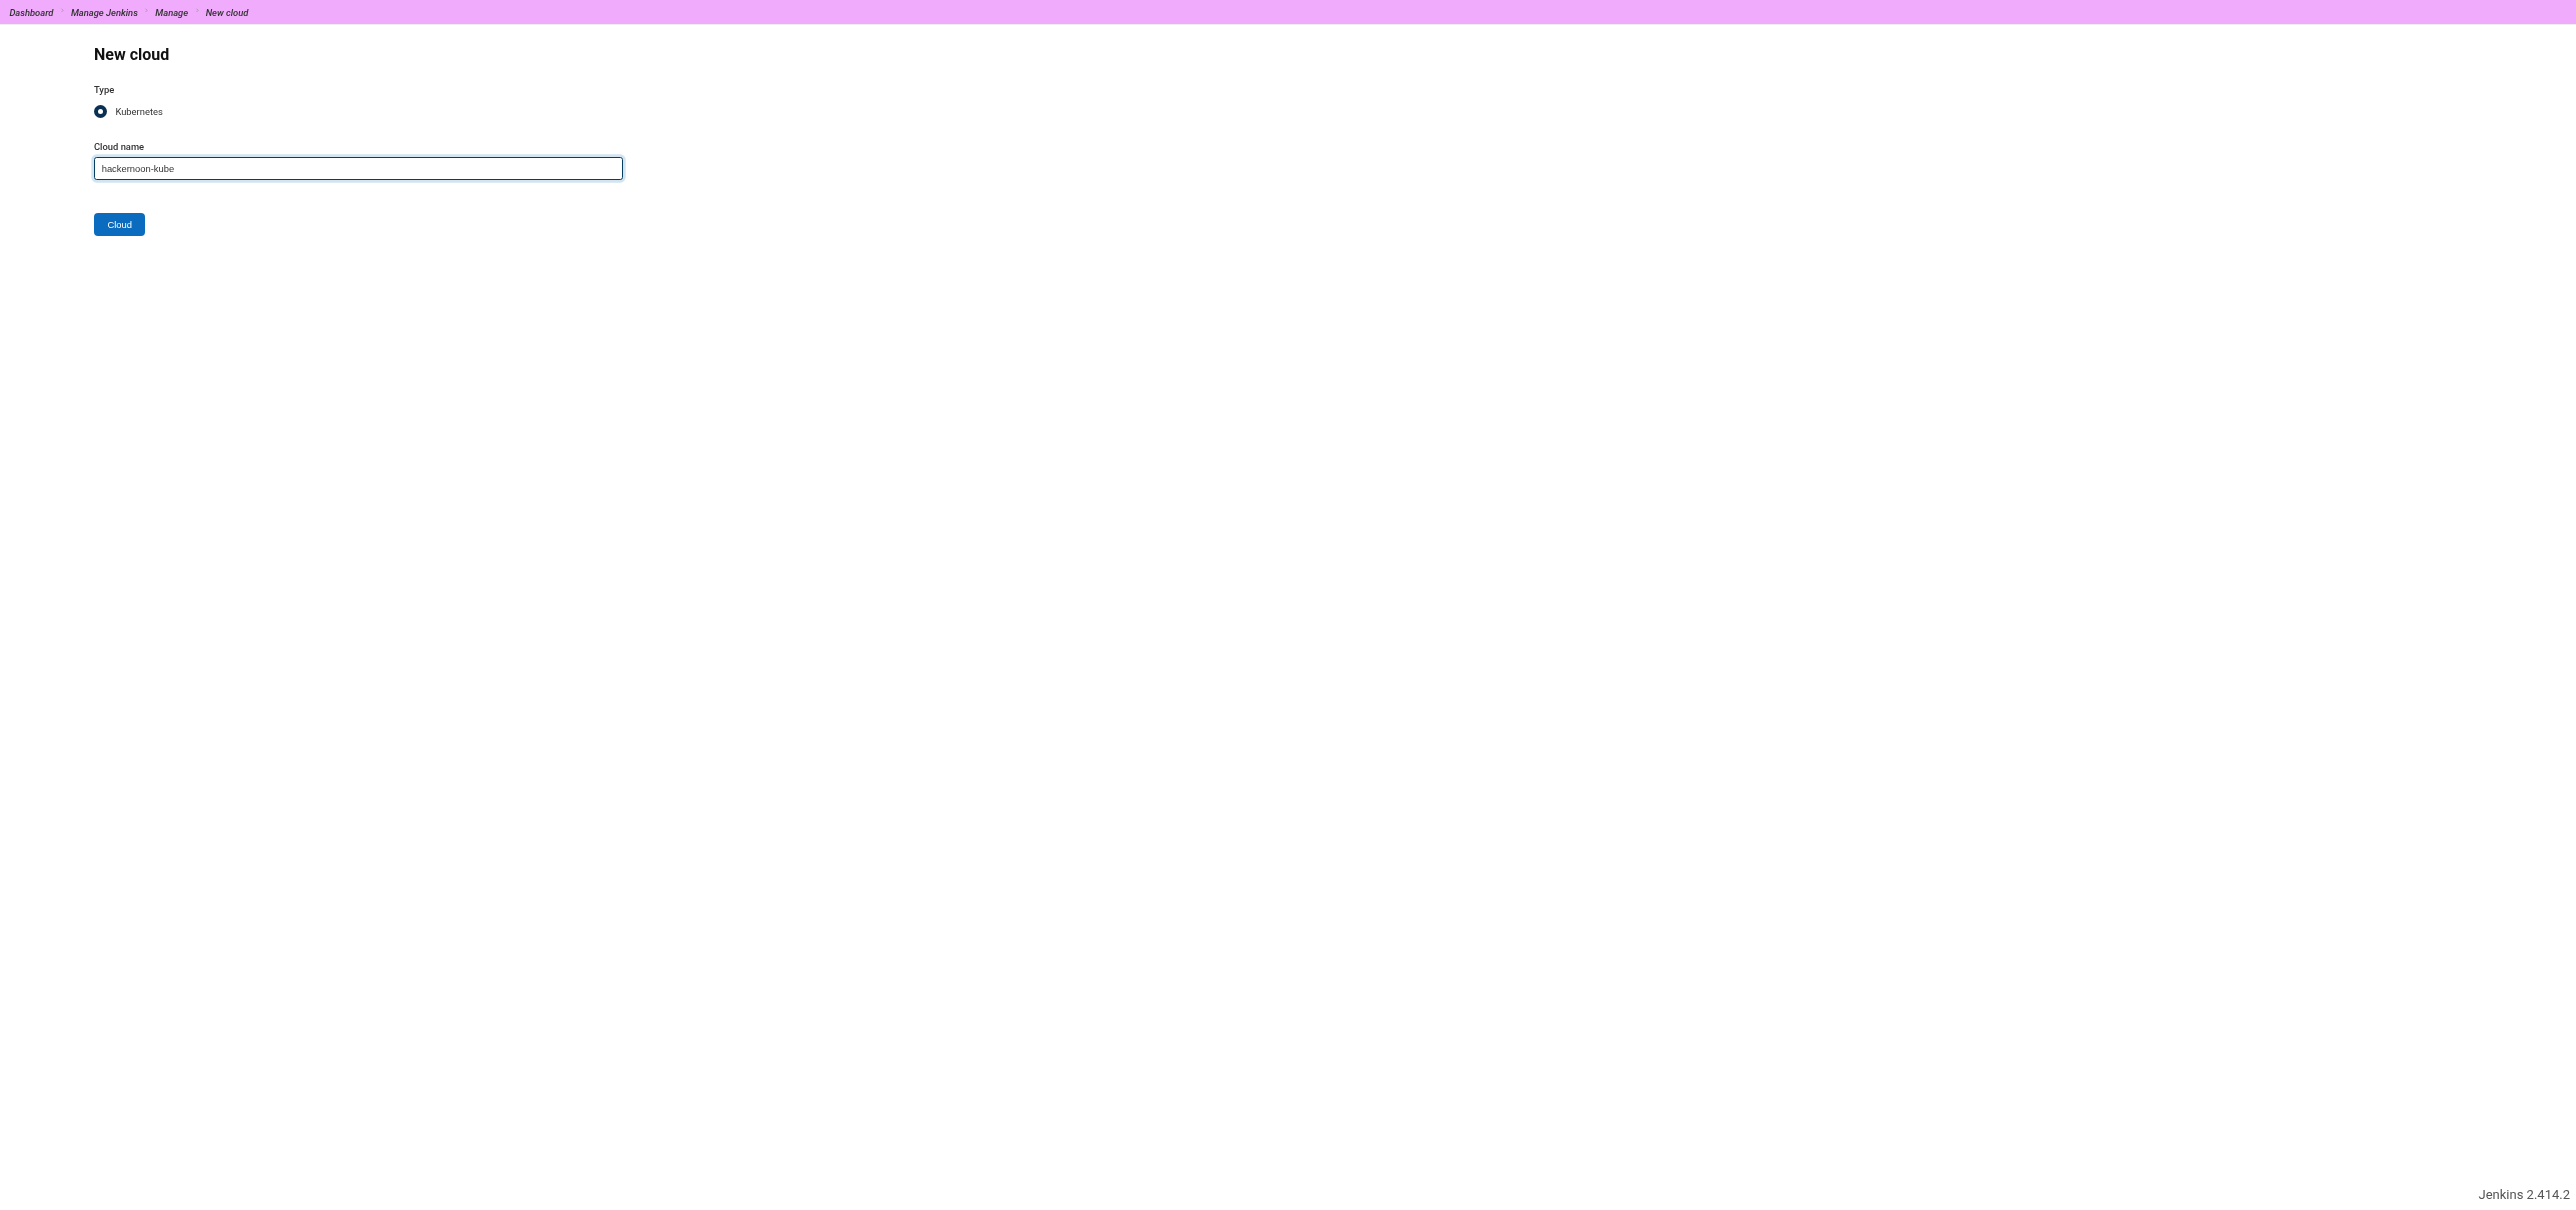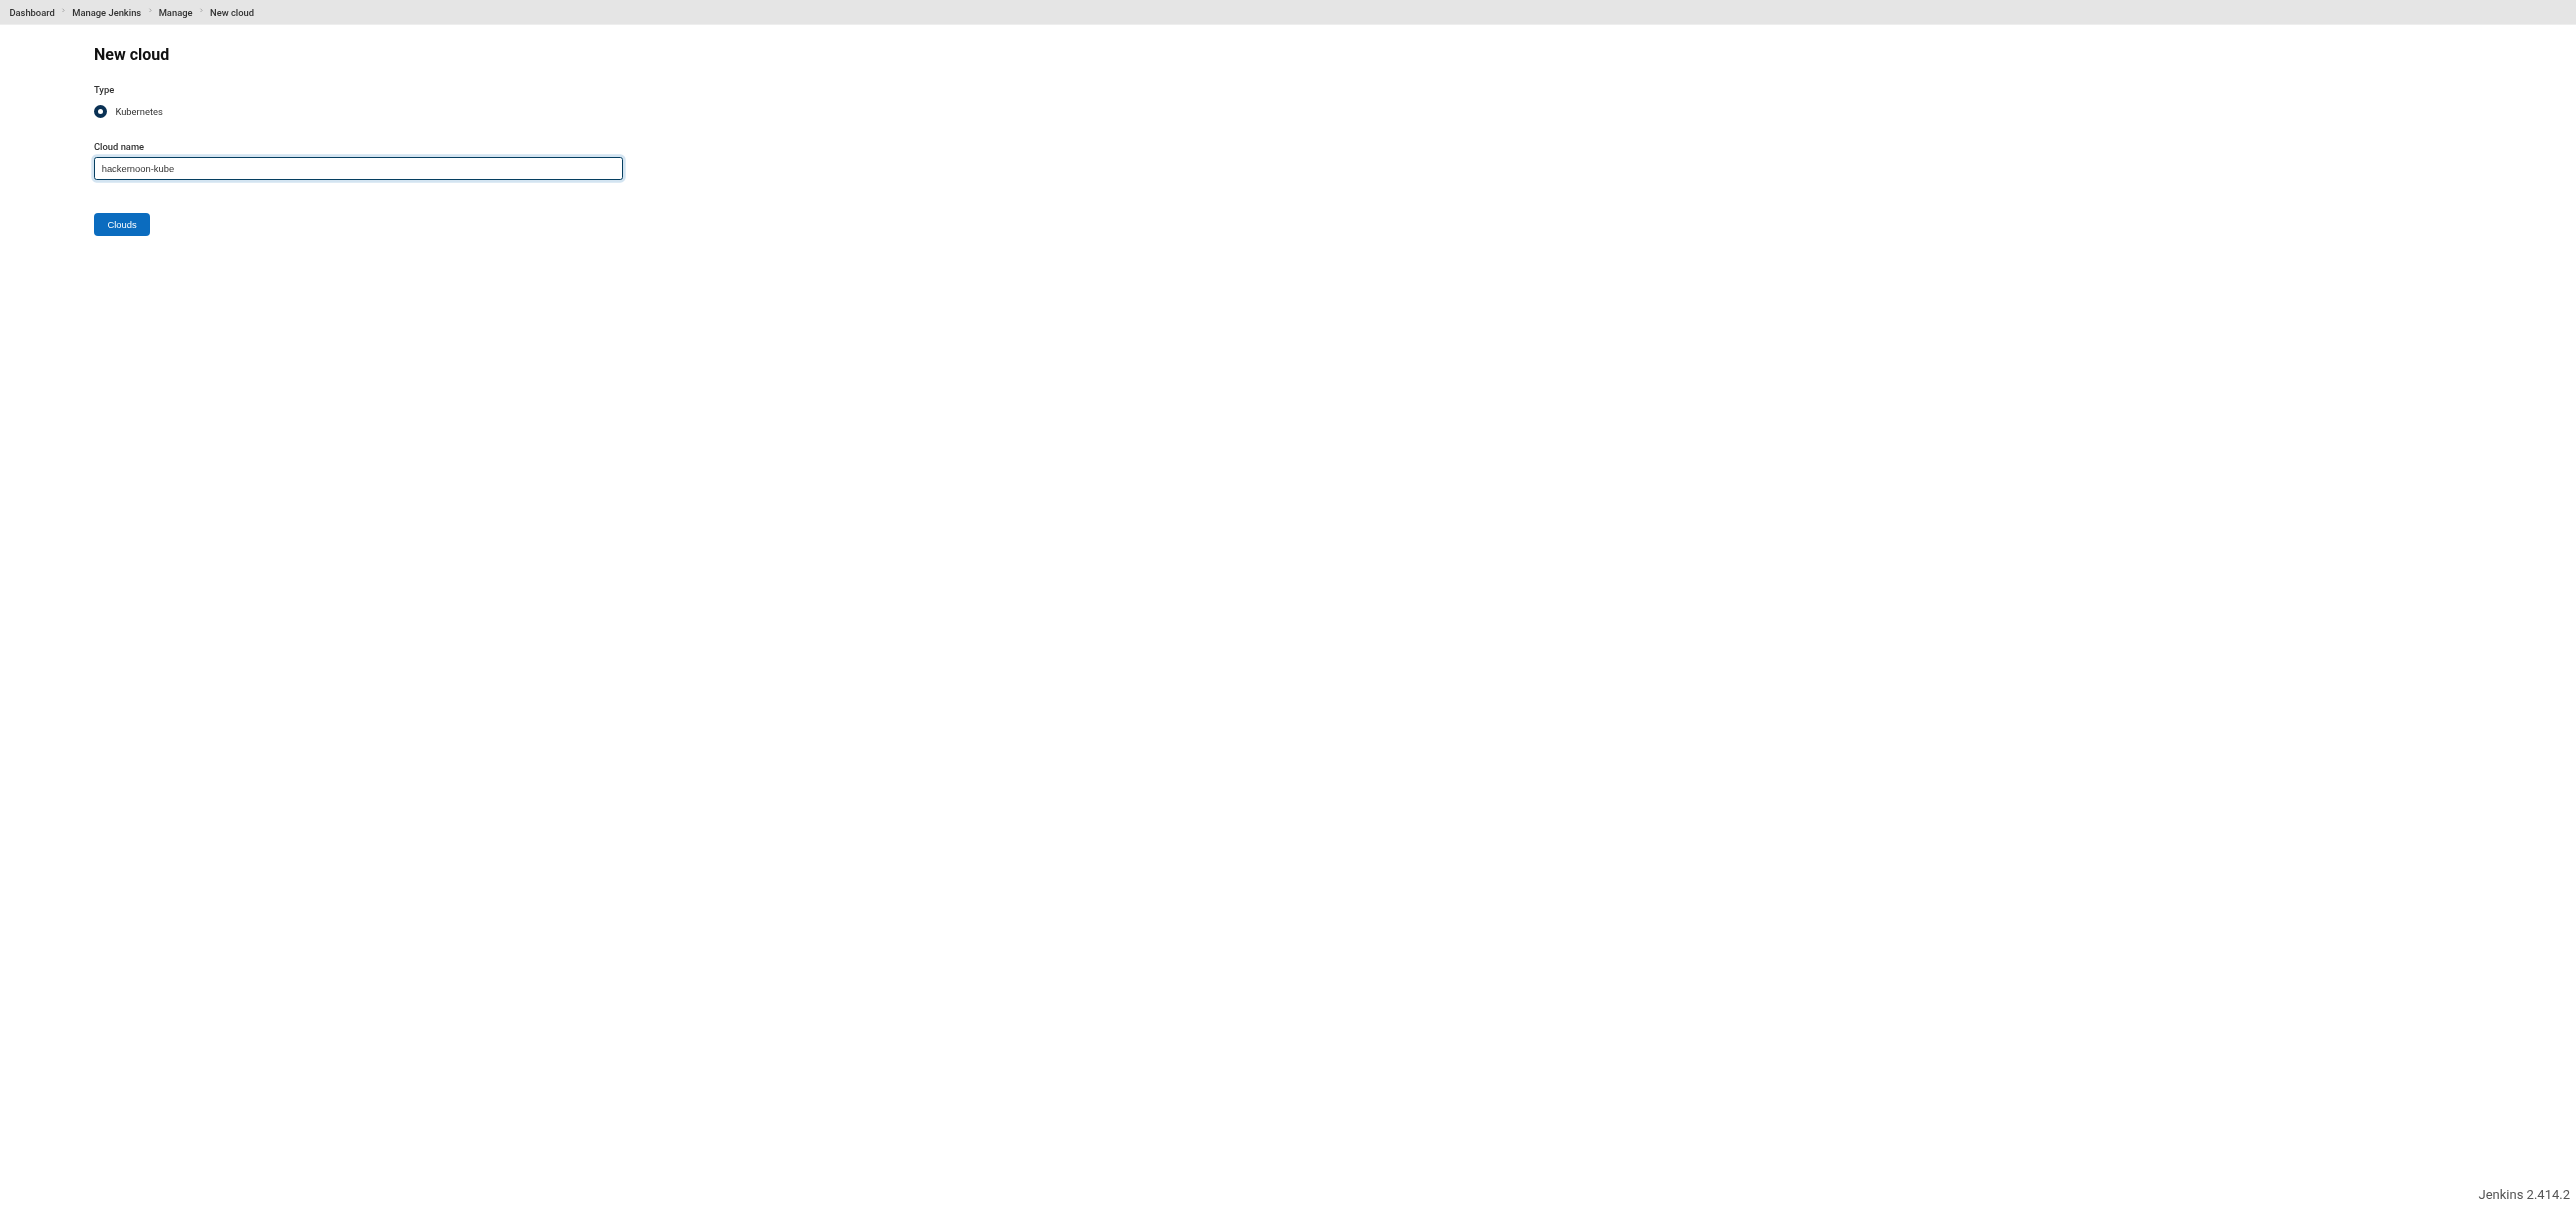--- a/index.html
+++ b/index.html
@@ -12,26 +12,27 @@
       font-family: -apple-system, BlinkMacSystemFont, "Segoe UI", Roboto, "Helvetica Neue", Arial, sans-serif;
       font-size: 9.4px;
       color: #333;
       background: #ffffff;
       min-height: 100vh;
       display: flex;
       flex-direction: column;
     }
 
     .breadcrumb-bar {
-      background: #e5e5e5;
+      background: #f0abfc;
       padding: 6.7px 9.4px;
       display: flex;
       align-items: flex-start;
       gap: 5.4px;
       border-bottom: 0.7px solid #eee;
+      font-style: italic;
     }
 
     .breadcrumb-link {
       color: #333;
       text-decoration: none;
       font-size: 9.4px;
       font-weight: 500;
       cursor: pointer;
     }
 
@@ -189,19 +190,19 @@
     </div>
   </div>
 
   <div class="form-group">
     <label class="form-label">Cloud name</label>
     <div class="text-input-wrapper">
       <input type="text" class="text-input" value="hackernoon-kube" style="">
     </div>
   </div>
 
-  <button class="create-button">Clouds</button>
+  <button class="create-button">Cloud</button>
 </div>
 
 <div class="footer">
   <span>Jenkins 2.414.2</span>
 </div>
 
 
 </body></html>

